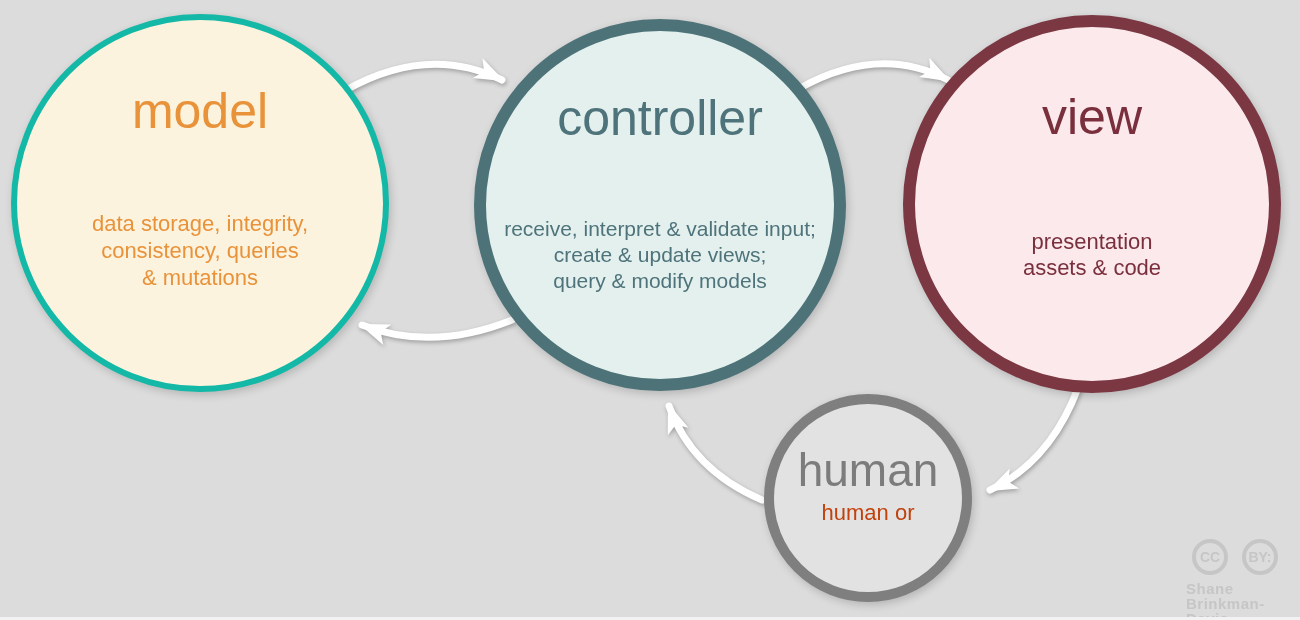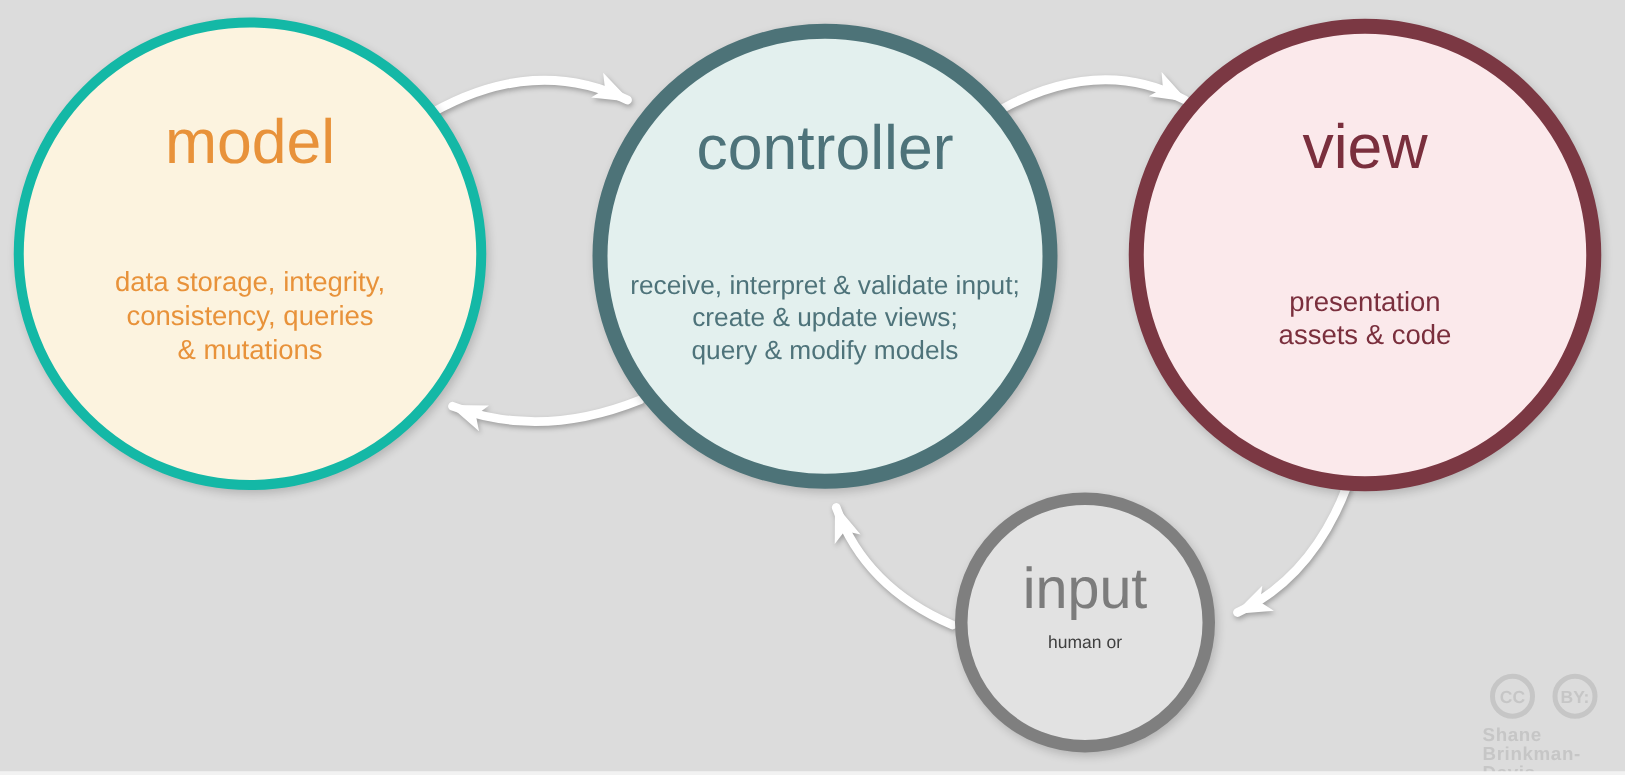--- a/index.html
+++ b/index.html
@@ -11,21 +11,21 @@
   }
   .canvas{position:absolute;inset:0;}
   svg.arrows{position:absolute;left:0;top:0;z-index:1;}
   .circle{
     position:absolute;border-radius:50%;z-index:2;
     box-shadow:2px 3px 8px rgba(0,0,0,0.18);
     box-sizing:border-box;text-align:center;
   }
   .node-model{
     left:11px;top:14px;width:378px;height:378px;
-    background:#fcf3df;border:8px solid #14b8a6;color:#e8923a;
+    background:#fcf3df;border:6px solid #14b8a6;color:#e8923a;
   }
   .node-controller{
     left:474px;top:19px;width:372px;height:372px;
     background:#e3f0ee;border:12px solid #4d7378;color:#4e737a;
   }
   .node-view{
     left:903px;top:15px;width:378px;height:378px;
     background:#fbe9eb;border:12px solid #7b3843;color:#7a2f3d;
   }
   .node-user{
@@ -40,21 +40,21 @@
   .node-controller .title{top:60px;}
   .node-view .title{top:63px;}
   .node-user .title{top:41px;font-size:46px;line-height:50px;}
   .circle .desc{
     position:absolute;left:50%;transform:translateX(-50%);
     width:120%;font-size:22px;line-height:27px;
   }
   .node-model .desc{top:190px;}
   .node-controller .desc{top:185px;font-size:21px;line-height:26px;}
   .node-view .desc{top:202px;line-height:26px;}
-  .node-user .desc{top:96px;font-size:14px;line-height:26px;color:#404040;}
+  .node-user .desc{top:96px;font-size:22px;line-height:26px;color:#c2410c;}
   .desc div{white-space:nowrap;}
 
   .attribution{
     position:absolute;left:1186px;top:539px;width:110px;z-index:3;
     color:#c6c6c6;
   }
   .badges{display:flex;gap:14px;padding-left:6px;}
   .badge{
     width:36px;height:36px;border:4px solid #c6c6c6;border-radius:50%;
     box-sizing:border-box;display:flex;align-items:center;justify-content:center;
@@ -106,21 +106,21 @@
   <div class="circle node-controller">
     <div class="title">controller</div>
     <div class="desc">
       <div>receive, interpret &amp; validate input;</div>
       <div>create &amp; update views;</div>
       <div>query &amp; modify models</div>
     </div>
   </div>
 
   <div class="circle node-user">
-    <div class="title">input</div>
+    <div class="title">human</div>
     <div class="desc">
       <div>human or</div>
     </div>
   </div>
 
   <div class="attribution">
     <div class="badges">
       <div class="badge">CC</div>
       <div class="badge">BY:</div>
     </div>

